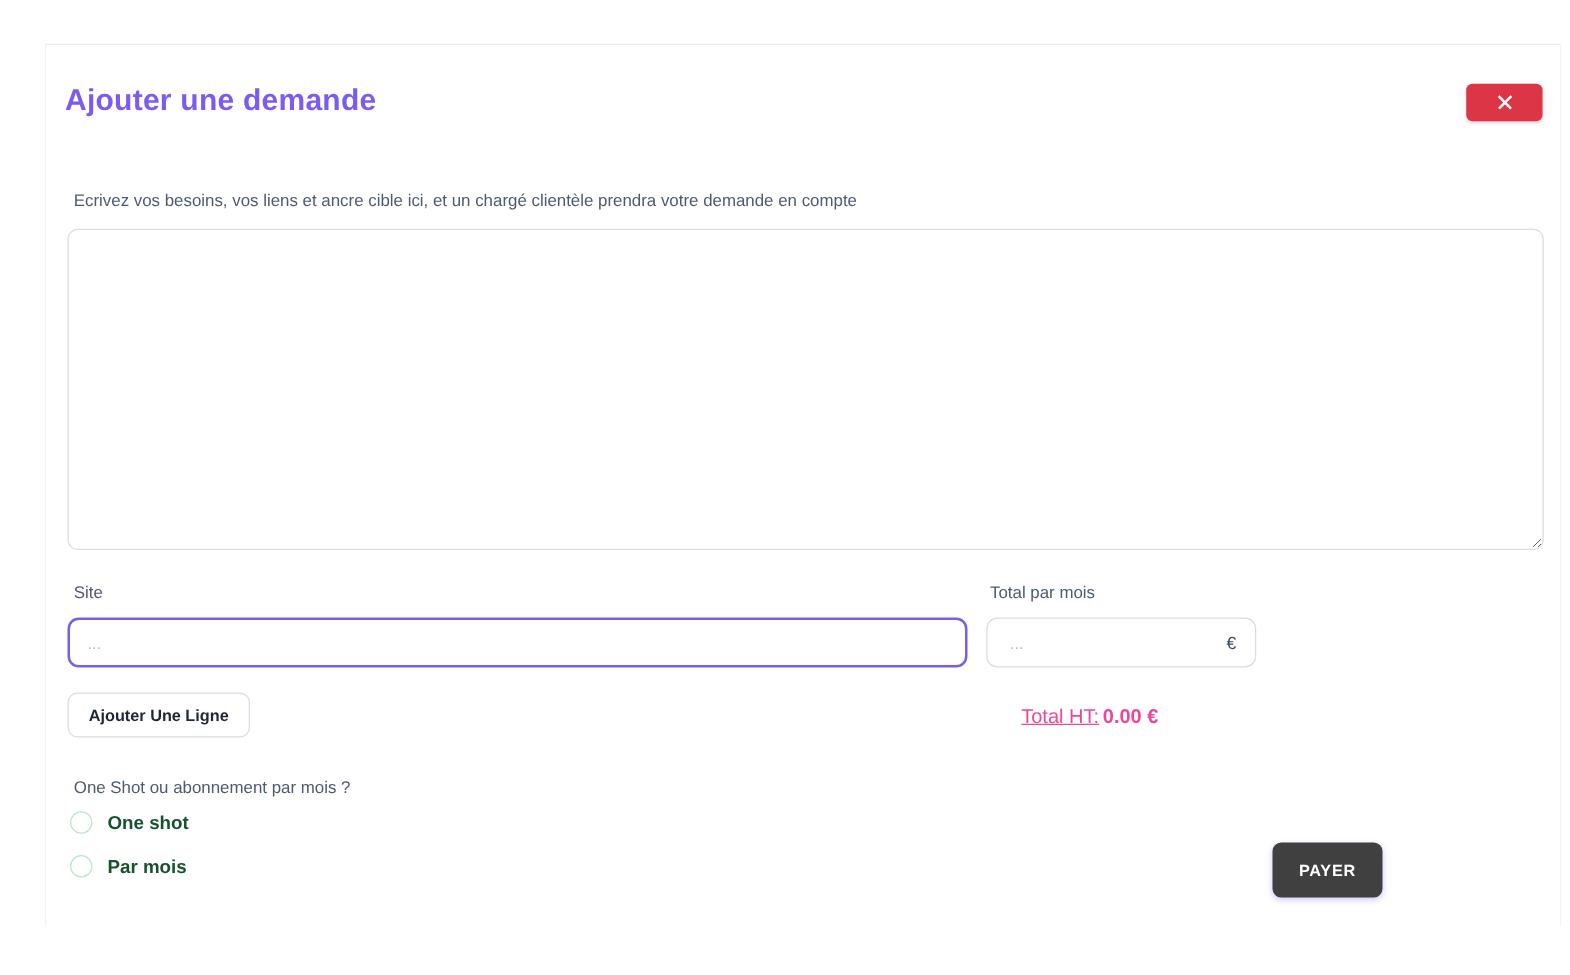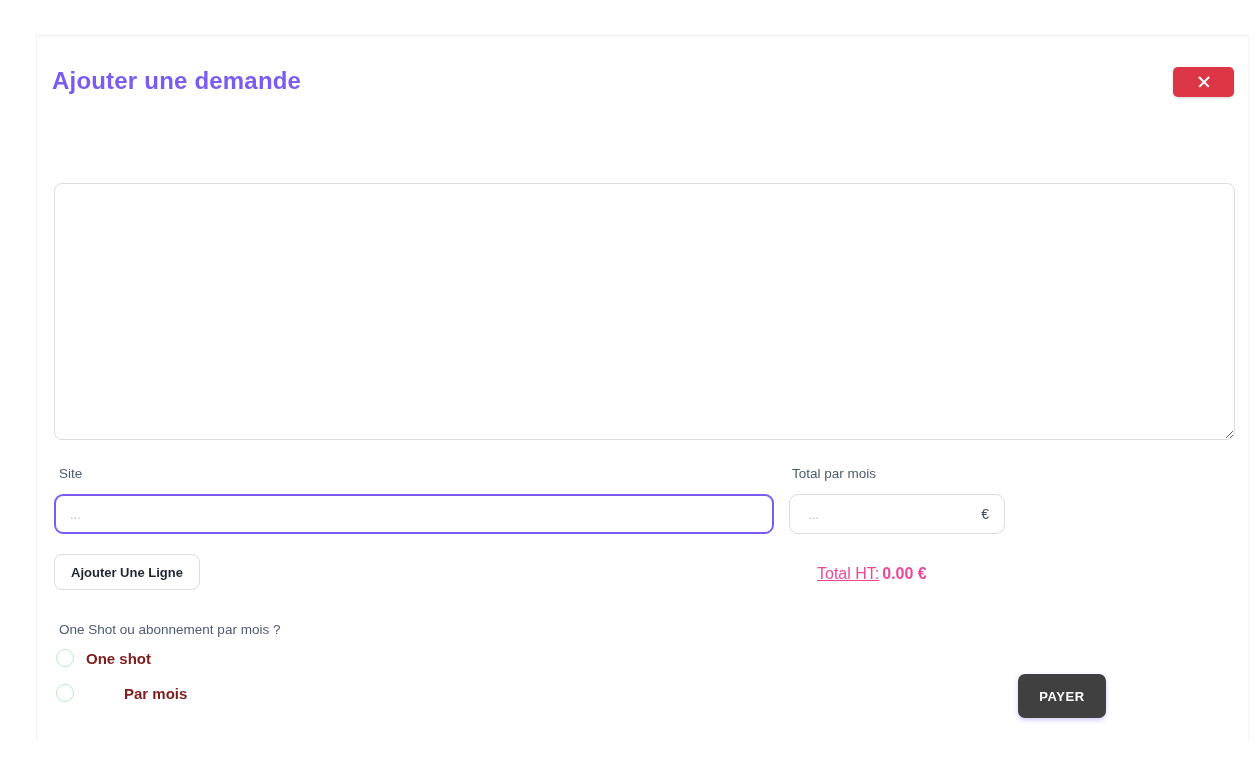--- a/index.html
+++ b/index.html
@@ -219,35 +219,35 @@
     white-space: nowrap;
   }
   .radio-option {
     position: absolute;
     left: 19px;
     display: flex;
     align-items: center;
     cursor: pointer;
   }
   .radio-option.opt-0 { top: 613px; }
-  .radio-option.opt-1 { top: 648px; gap: 38px; }
+  .radio-option.opt-1 { top: 648px; }
   .radio-dot {
     width: 18px;
     height: 18px;
     border: 1.6px solid #bfe6cd;
     border-radius: 50%;
     background: #ffffff;
     box-sizing: border-box;
     flex: none;
   }
   .radio-text {
     margin-left: 12px;
     font-size: 15px;
     font-weight: bold;
-    color: #7f1d1d;
+    color: #14532d;
     white-space: nowrap;
   }
 
   
   .pay-button {
     position: absolute;
     left: 981px;
     top: 638px;
     width: 88px;
     height: 44px;
@@ -269,20 +269,21 @@
 <div class="page">
 
   <div class="modal-card">
 
     <div class="modal-title">Ajouter une demande</div>
 
     <button class="close-button">
       <span class="x-glyph"></span>
     </button>
 
+    <div class="helper-text">Ecrivez vos besoins, vos liens et ancre cible ici, et un chargé clientèle prendra votre demande en compte</div>
 
     <textarea class="needs-textarea" placeholder="" style=""></textarea>
 
     <div class="field-label site-label">Site</div>
     <input class="site-input" type="text" placeholder="..." style="">
 
     <div class="field-label budget-label">Total par mois</div>
     <div class="budget-wrap">
       <input class="budget-input" type="text" placeholder="..." style="">
       <span class="currency-suffix">€</span>

